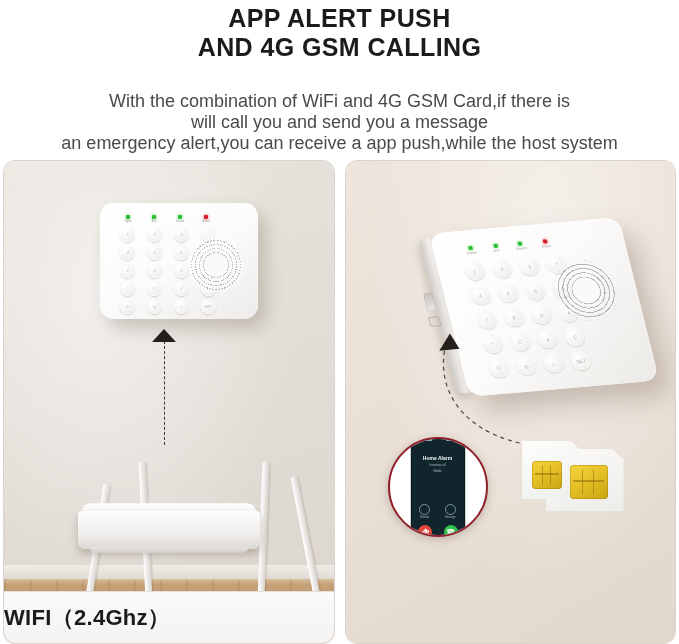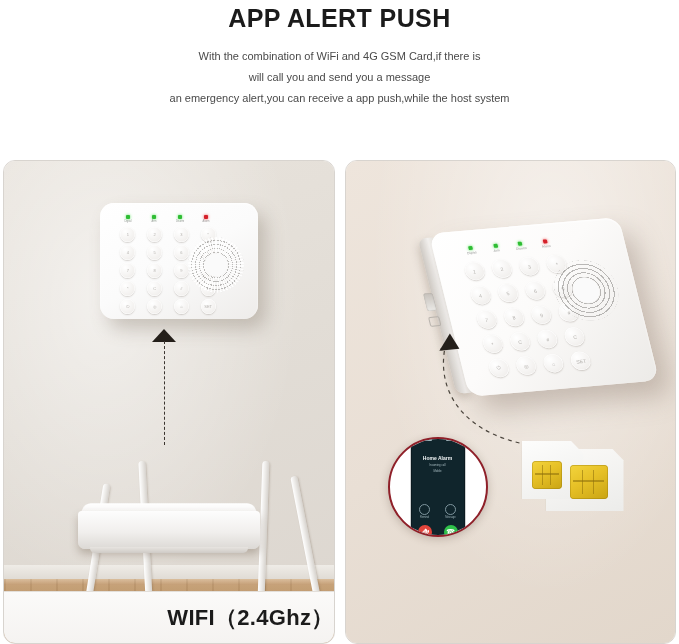--- a/index.html
+++ b/index.html
@@ -11,21 +11,21 @@
   }
   .page{ position:relative; width:679px; height:644px; background:#fff; }
 
   
   .header{ width:100%; padding-top:4px; text-align:center; }
   .title{
     font-size:25px; font-weight:bold; letter-spacing:.4px;
     color:#1b1b1b; line-height:29px;
   }
   .subtitle{
-    margin-top:13px; font-size:11px; line-height:21px;
+    margin-top:29px; font-size:18px; line-height:21px;
     color:#4a4a4a; font-weight:400;
   }
   .subtitle span{ display:block; }
 
   
   .panels{
     position:absolute; top:160px; left:0; width:679px; height:484px;
     display:flex; gap:10px; padding:0 3px;
   }
   .panel{
@@ -265,32 +265,33 @@
   .phone-b .btns .cb{ width:14px; height:14px; border-radius:50%; display:flex;
     align-items:center; justify-content:center; font-size:7px; color:#fff;}
   .phone-b .btns .cb.dec{ background:#e2453c; transform:rotate(135deg);}
   .phone-b .btns .cb.acc{ background:#2fc14a;}
 
   
   .label-bar{
     position:absolute; left:0; right:0; bottom:0; height:52px;
     background:linear-gradient(180deg,#fbfaf9,#f5f3f1);
     border-top:1px solid #e3dfda;
-    display:flex; align-items:center; justify-content:flex-end;
+    display:flex; align-items:center; justify-content:flex-start;
   }
   .label-bar .txt{ font-size:22px; font-weight:bold; color:#1b1b1b; letter-spacing:.3px;}
 </style>
 </head>
 <body>
 
 <div class="page">
 
   <div class="header">
     <div class="title">
       <div>APP ALERT PUSH</div>
+      <div>AND 4G GSM CALLING</div>
     </div>
     <div class="subtitle">
       <span>With the combination of WiFi and 4G GSM Card,if there is</span>
       <span>will call you and send you a message</span>
       <span>an emergency alert,you can receive a app push,while the host system</span>
     </div>
   </div>
 
   <div class="panels">
 

